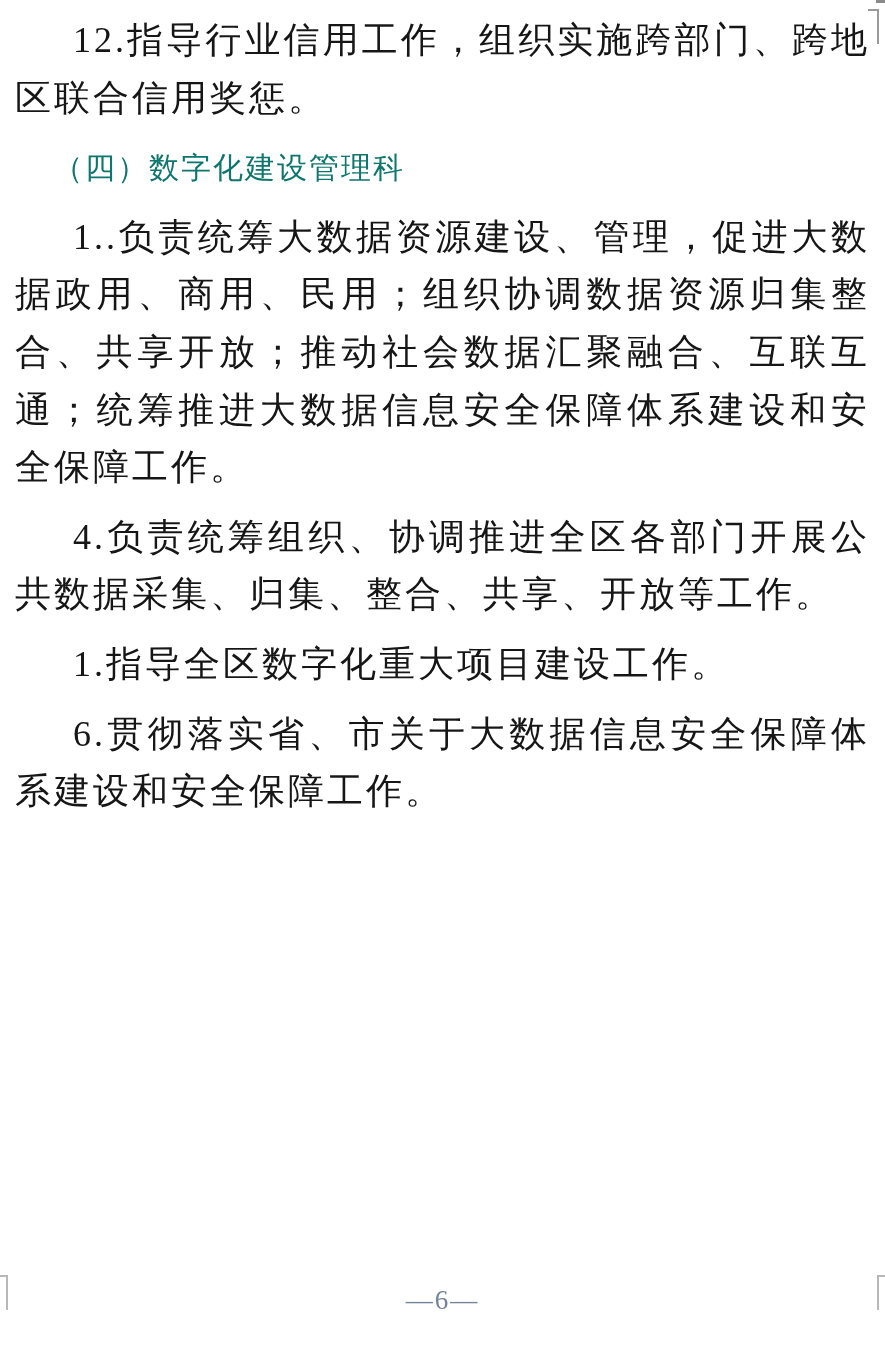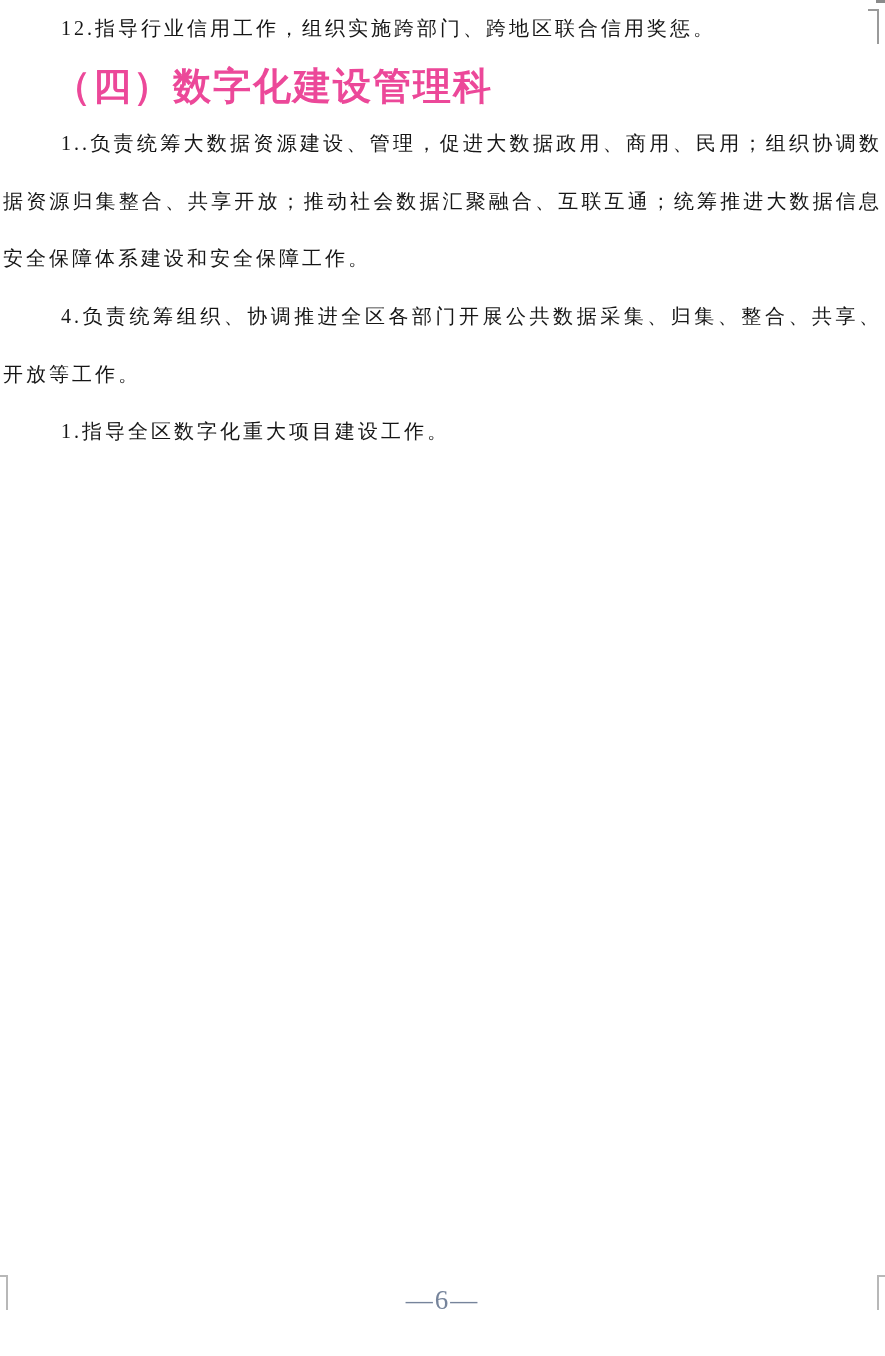--- a/index.html
+++ b/index.html
@@ -19,38 +19,38 @@
     inset: 0;
     background: #ffffff;
   }
   .doc-body {
     position: absolute;
     top: 0;
     left: 3px;
     right: 3px;
   }
   p.body-para {
-    margin: 0;
-    font-size: 20px;
+    margin: 12px;
+    font-size: 36px;
     line-height: 57.6px;
     letter-spacing: 3px;
     color: #161616;
     text-indent: 58px;
     text-align: justify;
     text-align-last: left;
     font-family: "Liberation Serif", serif;
   }
   p.heading-para {
     margin: 0;
-    font-size: 38px;
+    font-size: 30px;
     line-height: 57.6px;
     letter-spacing: 2px;
-    color: #ec4899;
+    color: #0f766e;
     text-indent: 50px;
-    font-weight: bold;
+    font-weight: normal;
     font-family: "Liberation Sans", sans-serif;
   }
   .page-number {
     position: absolute;
     top: 1285px;
     left: 0;
     width: 100%;
     text-align: center;
     font-size: 27px;
     letter-spacing: 2px;
@@ -98,20 +98,21 @@
 
 <div class="doc-page">
 
   <div class="doc-body">
 
   <p class="body-para">12.指导行业信用工作，组织实施跨部门、跨地区联合信用奖惩。</p>
       <p class="heading-para">（四）数字化建设管理科</p>
       <p class="body-para">1..负责统筹大数据资源建设、管理，促进大数据政用、商用、民用；组织协调数据资源归集整合、共享开放；推动社会数据汇聚融合、互联互通；统筹推进大数据信息安全保障体系建设和安全保障工作。</p>
       <p class="body-para">4.负责统筹组织、协调推进全区各部门开展公共数据采集、归集、整合、共享、开放等工作。</p>
       <p class="body-para">1.指导全区数字化重大项目建设工作。</p>
+      <p class="body-para">6.贯彻落实省、市关于大数据信息安全保障体系建设和安全保障工作。</p>
     </div>
 
   <div class="page-number" style="color: rgb(118, 132, 155);">—6—</div>
 
   <div class="mark mark-top-right-strip"></div>
   <div class="mark mark-top-right"></div>
   <div class="mark mark-bottom-right"></div>
   <div class="mark mark-bottom-left"></div>
 
 </div>

